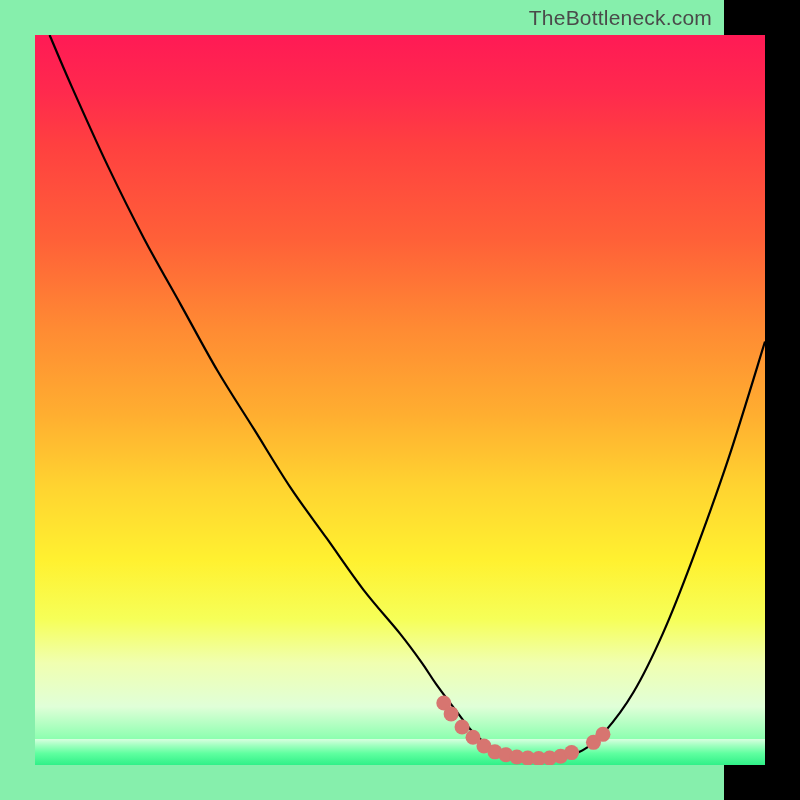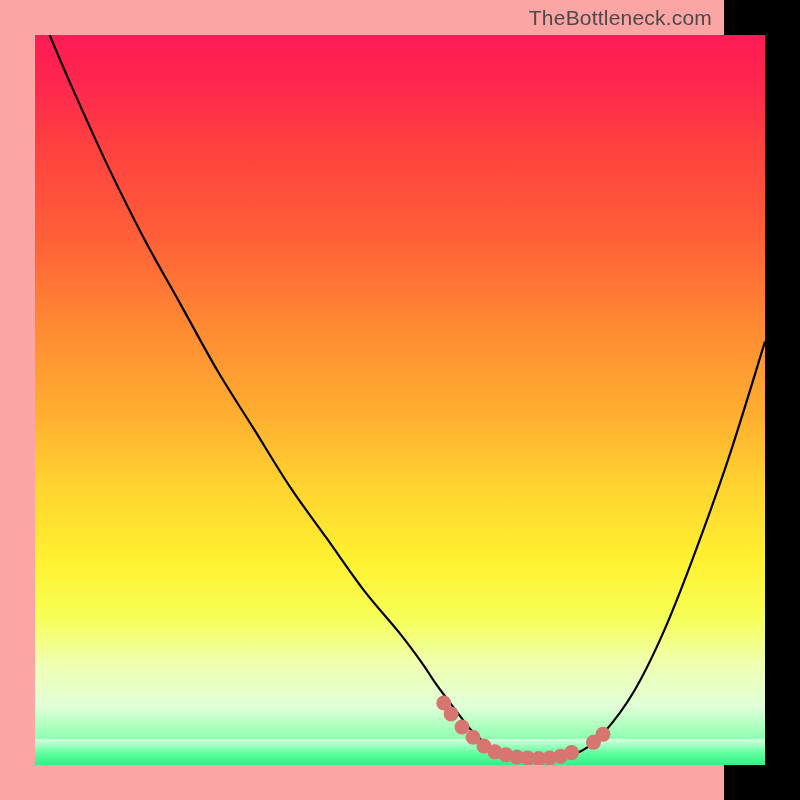--- a/index.html
+++ b/index.html
@@ -1,21 +1,21 @@
 <!DOCTYPE html>
 <html><head>
 <meta charset="utf-8">
 <style>
   * { margin: 0; padding: 0; box-sizing: border-box; }
   html, body { width: 800px; height: 800px; overflow: hidden; background: #000; }
   .frame {
     position: relative;
     width: 724px;
     height: 800px;
-    background: #fca5a5;
+    background: #86efac;
   }
   .plot-area {
     position: absolute;
     left: 35px;
     top: 35px;
     width: 730px;
     height: 730px;
     overflow: hidden;
   }
   .gradient {

